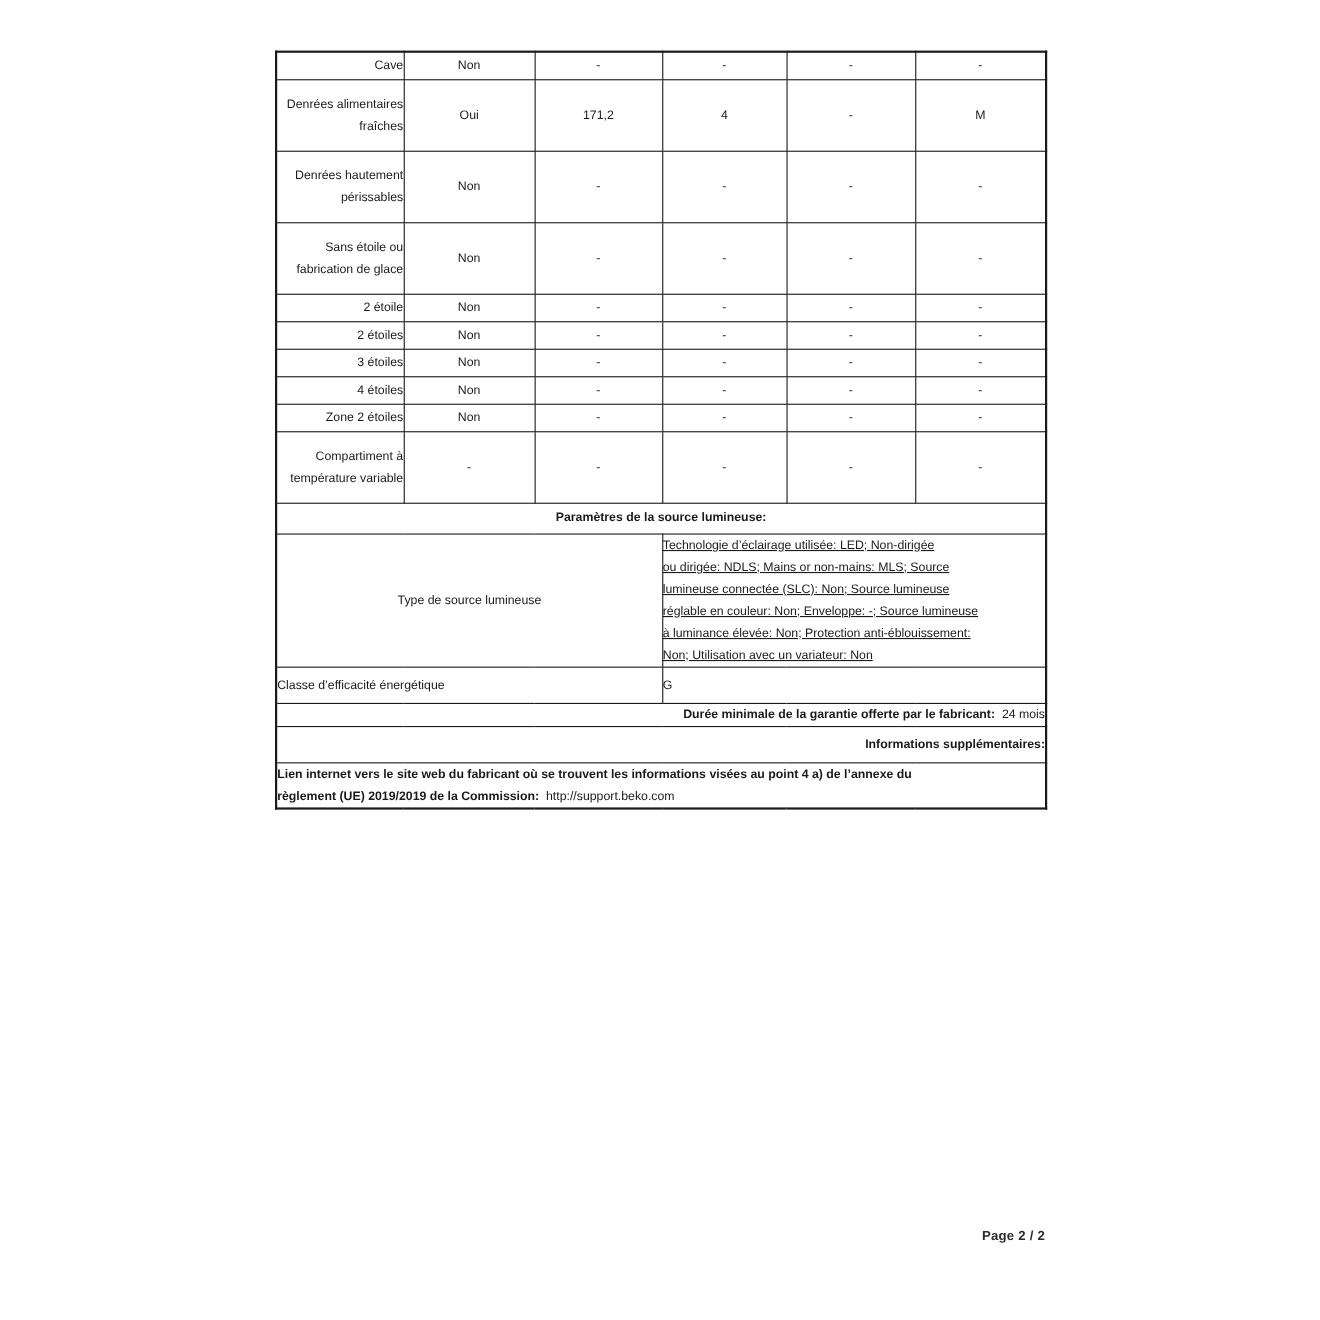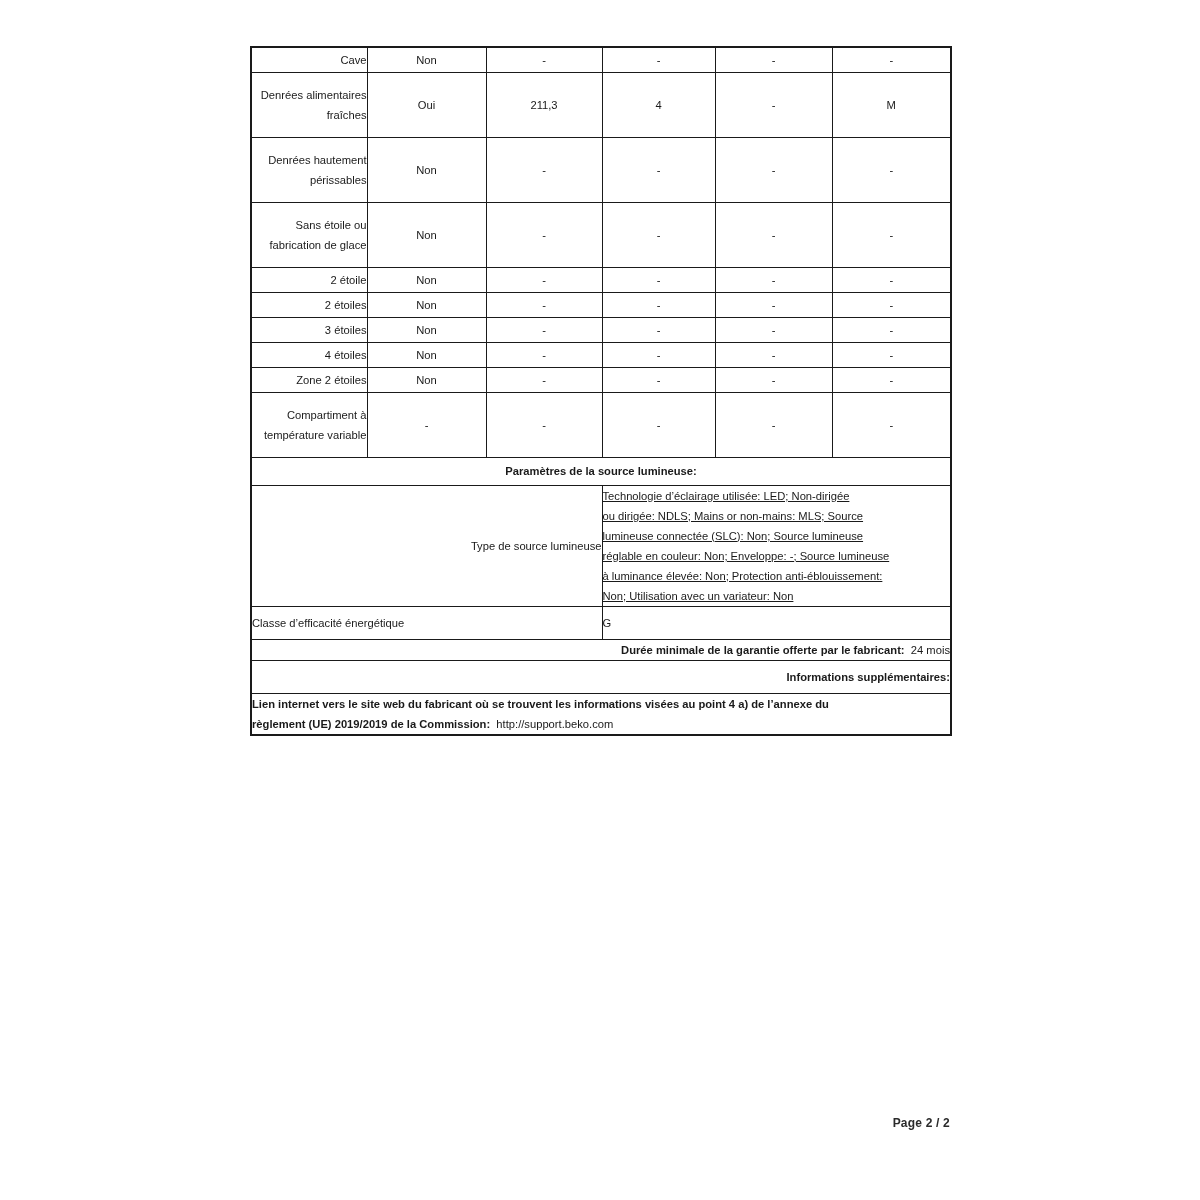--- a/index.html
+++ b/index.html
@@ -74,21 +74,21 @@
     text-align: right;
     font-size: 11.2px;
   }
   .bold-row .normal {
     font-weight: normal;
   }
 
   
   .ls-label {
     padding: 8px 0 8px 10px;
-    text-align: right;
+    text-align: center;
     vertical-align: middle;
   }
   .ls-body {
     padding: 9px 10px 9px 10px;
     text-align: left;
     vertical-align: top;
     line-height: 22px;
   }
   .ls-body .ls-line { display: block; white-space: nowrap; text-decoration: underline; }
 
@@ -135,21 +135,21 @@
         <td class="val">Non</td>
         <td class="val">-</td>
         <td class="val">-</td>
         <td class="val">-</td>
         <td class="val">-</td>
       </tr>
 
       <tr class="r-triple">
         <td class="lbl">Denrées alimentaires fraîches</td>
         <td class="val">Oui</td>
-        <td class="val">211,3</td>
+        <td class="val">171,2</td>
         <td class="val">4</td>
         <td class="val">-</td>
         <td class="val">M</td>
       </tr>
 
       <tr class="r-triple">
         <td class="lbl">Denrées hautement périssables</td>
         <td class="val">Non</td>
         <td class="val">-</td>
         <td class="val">-</td>

